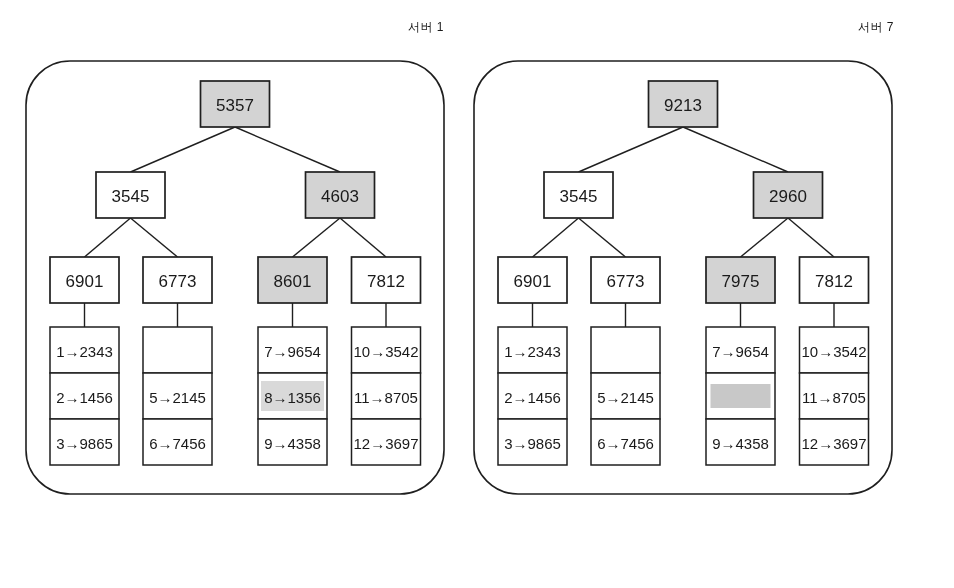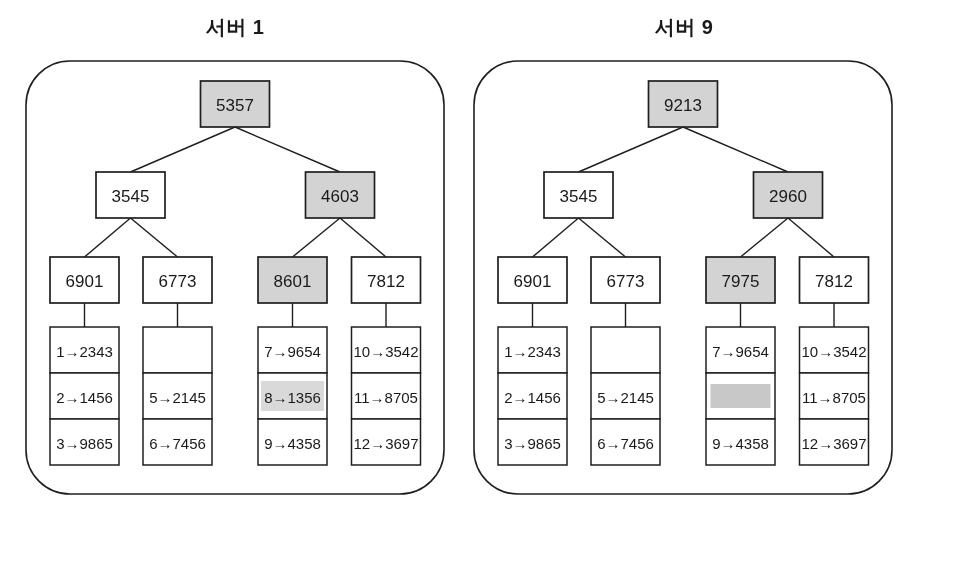--- a/index.html
+++ b/index.html
@@ -2,41 +2,41 @@
 <html><head>
 <meta charset="utf-8">
 <style>
   html,body{margin:0;padding:0;background:#ffffff;}
   .stage{
     position:relative;width:954px;height:588px;background:#ffffff;overflow:hidden;
     font-family:"Liberation Sans","DejaVu Sans",sans-serif;
   }
   .server-title{
     position:absolute;top:13px;height:28px;line-height:28px;
-    text-align:center;font-size:20px;font-weight:700;color:#1a1a1a;
+    text-align:right;font-size:12px;font-weight:400;color:#1a1a1a;
     letter-spacing:0.5px;
   }
   #title-0{left:26px;width:418px;}
   #title-1{left:474px;width:420px;}
   #diagram{position:absolute;left:0;top:0;}
   #diagram text{
     font-family:"Liberation Sans","DejaVu Sans",sans-serif;
   }
   .caption{
     position:absolute;left:26px;top:524px;width:868px;height:28px;line-height:28px;
     text-align:center;font-size:19px;font-weight:bold;color:#8a8a8a;
     letter-spacing:0.5px;
   }
 </style>
 </head>
 <body>
 
 <div class="stage">
   <div class="server-title" id="title-0">서버 1</div>
-  <div class="server-title" id="title-1">서버 9</div>
+  <div class="server-title" id="title-1">서버 7</div>
 
   <svg id="diagram" width="954" height="588" viewBox="0 0 954 588">
       <g>
         <rect x="26" y="61" width="418" height="433" rx="44" fill="#ffffff" stroke="#1f1f1f" stroke-width="1.6"></rect>
       </g>
       <line x1="235" y1="127" x2="130.5" y2="172" stroke="#1f1f1f" stroke-width="1.4"></line>
       <line x1="235" y1="127" x2="340" y2="172" stroke="#1f1f1f" stroke-width="1.4"></line>
       <line x1="130.5" y1="218" x2="84.5" y2="257" stroke="#1f1f1f" stroke-width="1.4"></line>
       <line x1="84.5" y1="303" x2="84.5" y2="327" stroke="#1f1f1f" stroke-width="1.4"></line>
       <line x1="130.5" y1="218" x2="177.5" y2="257" stroke="#1f1f1f" stroke-width="1.4"></line>

